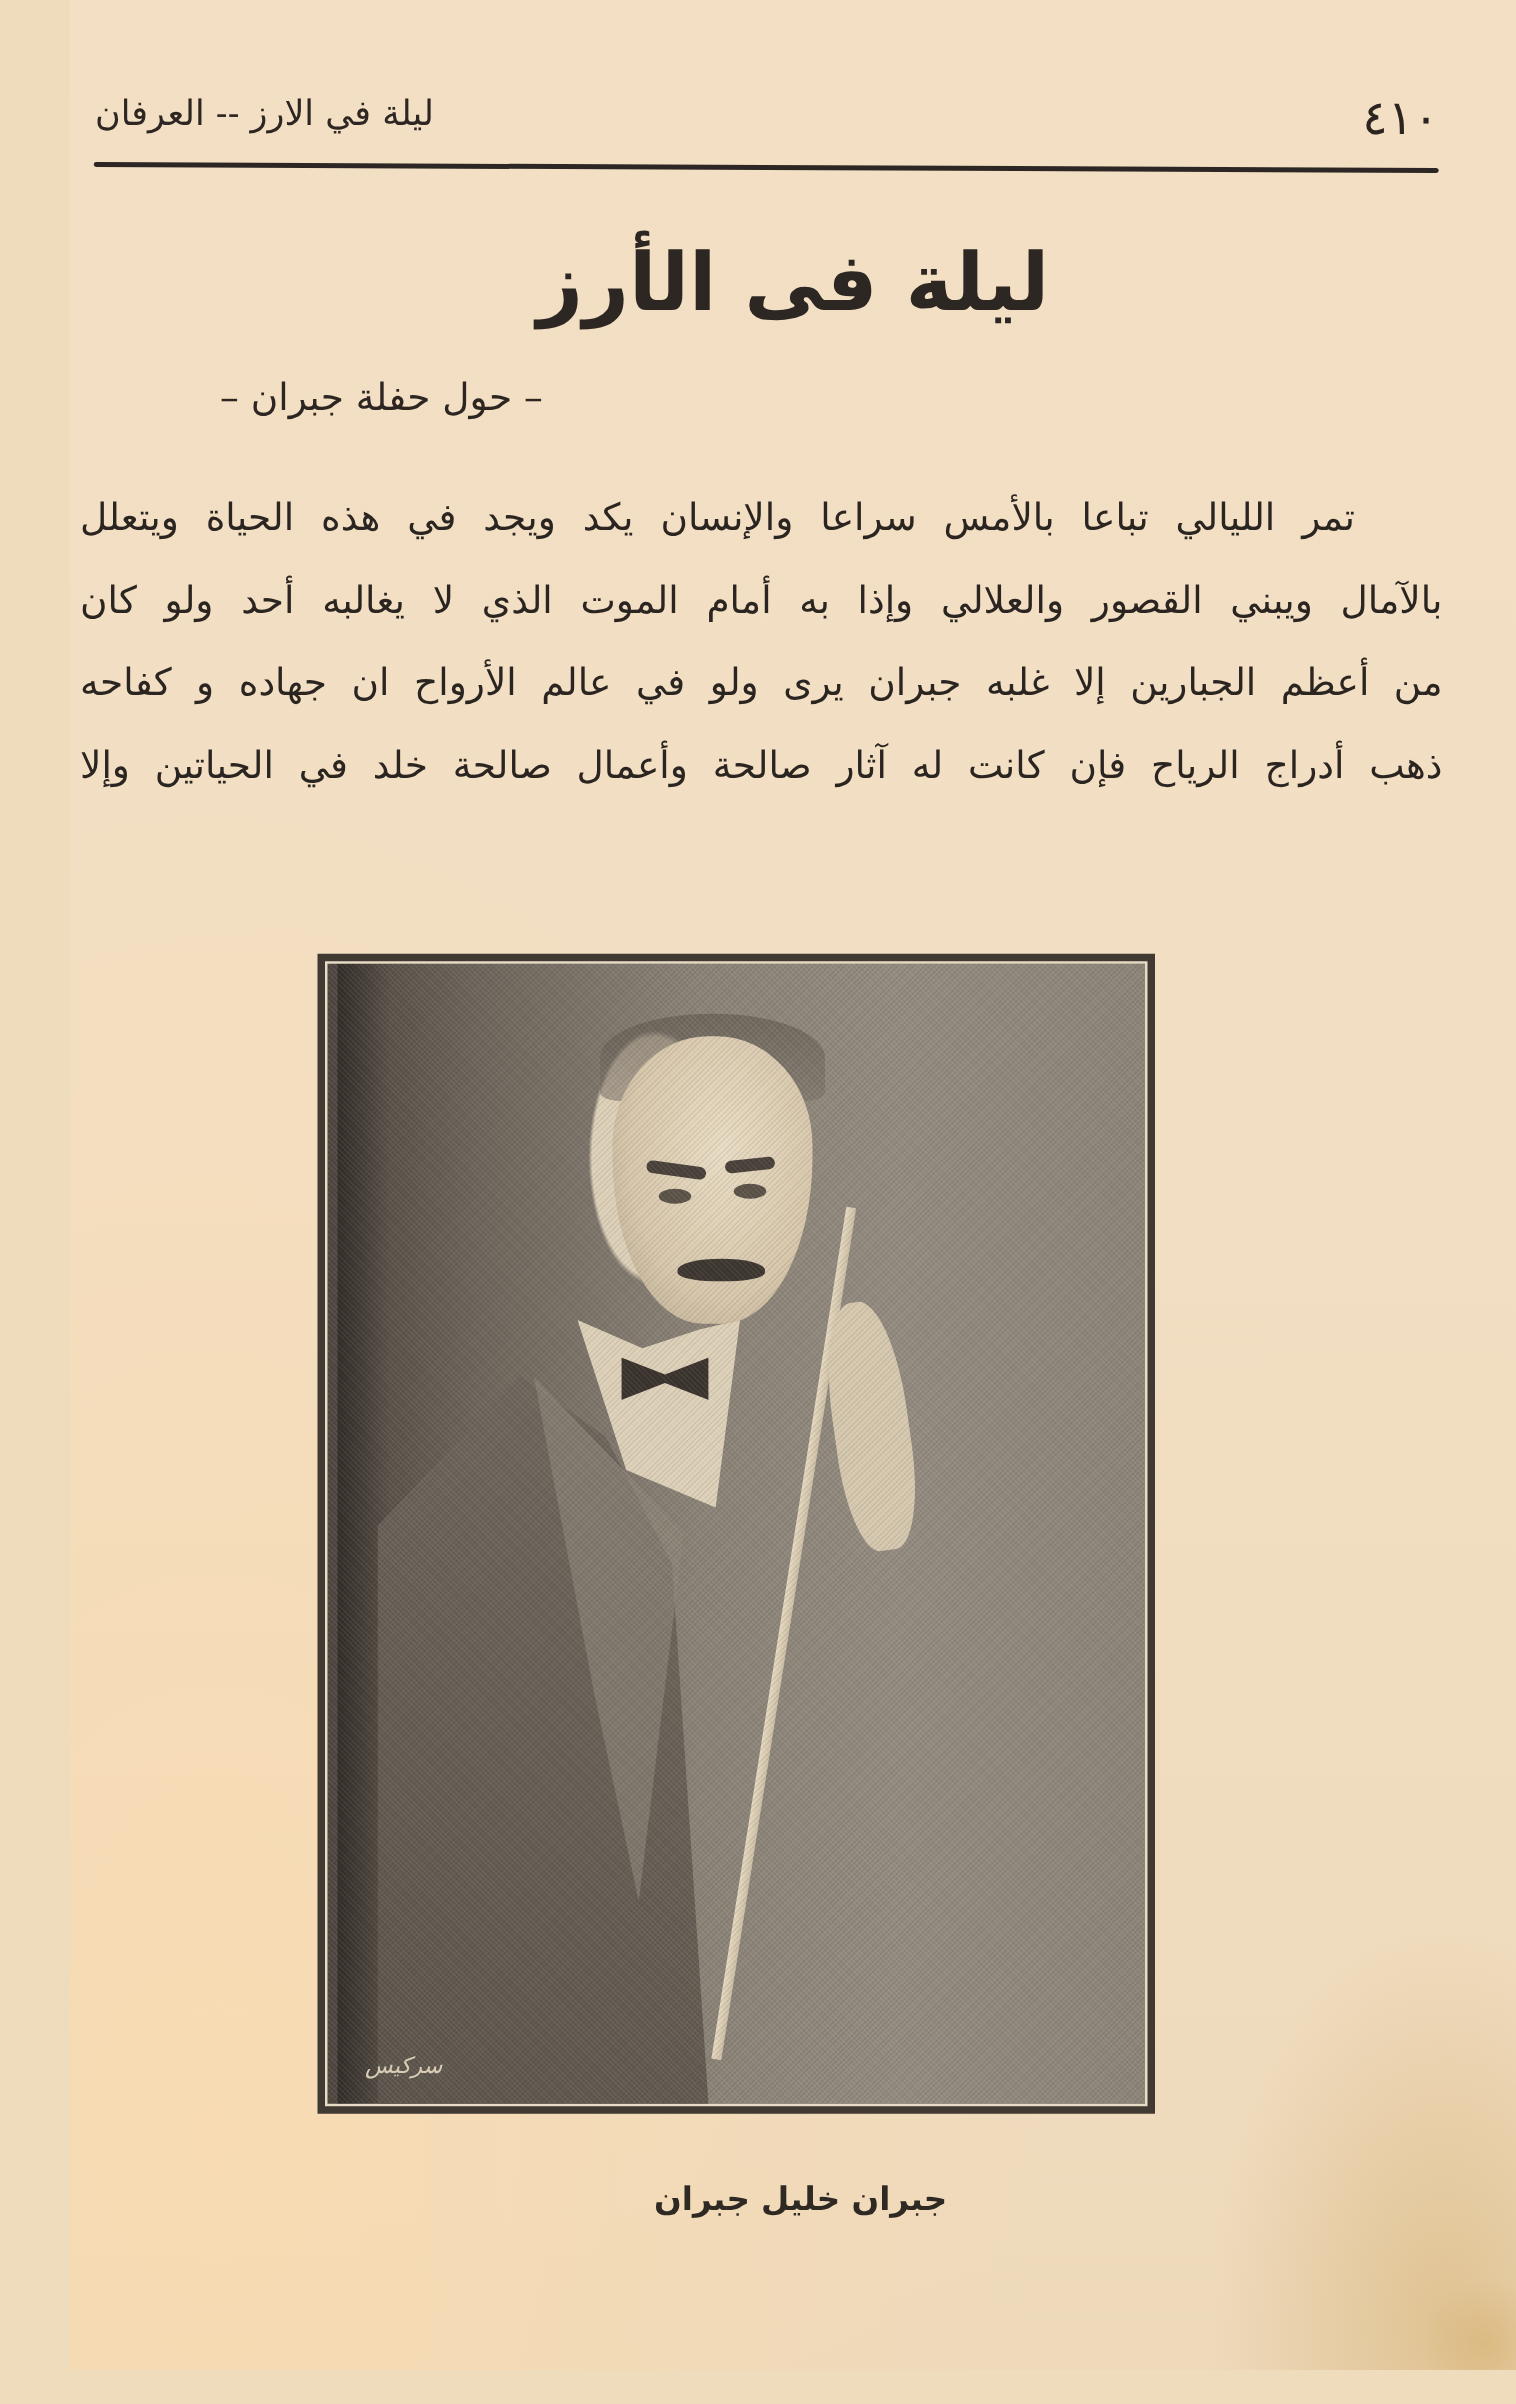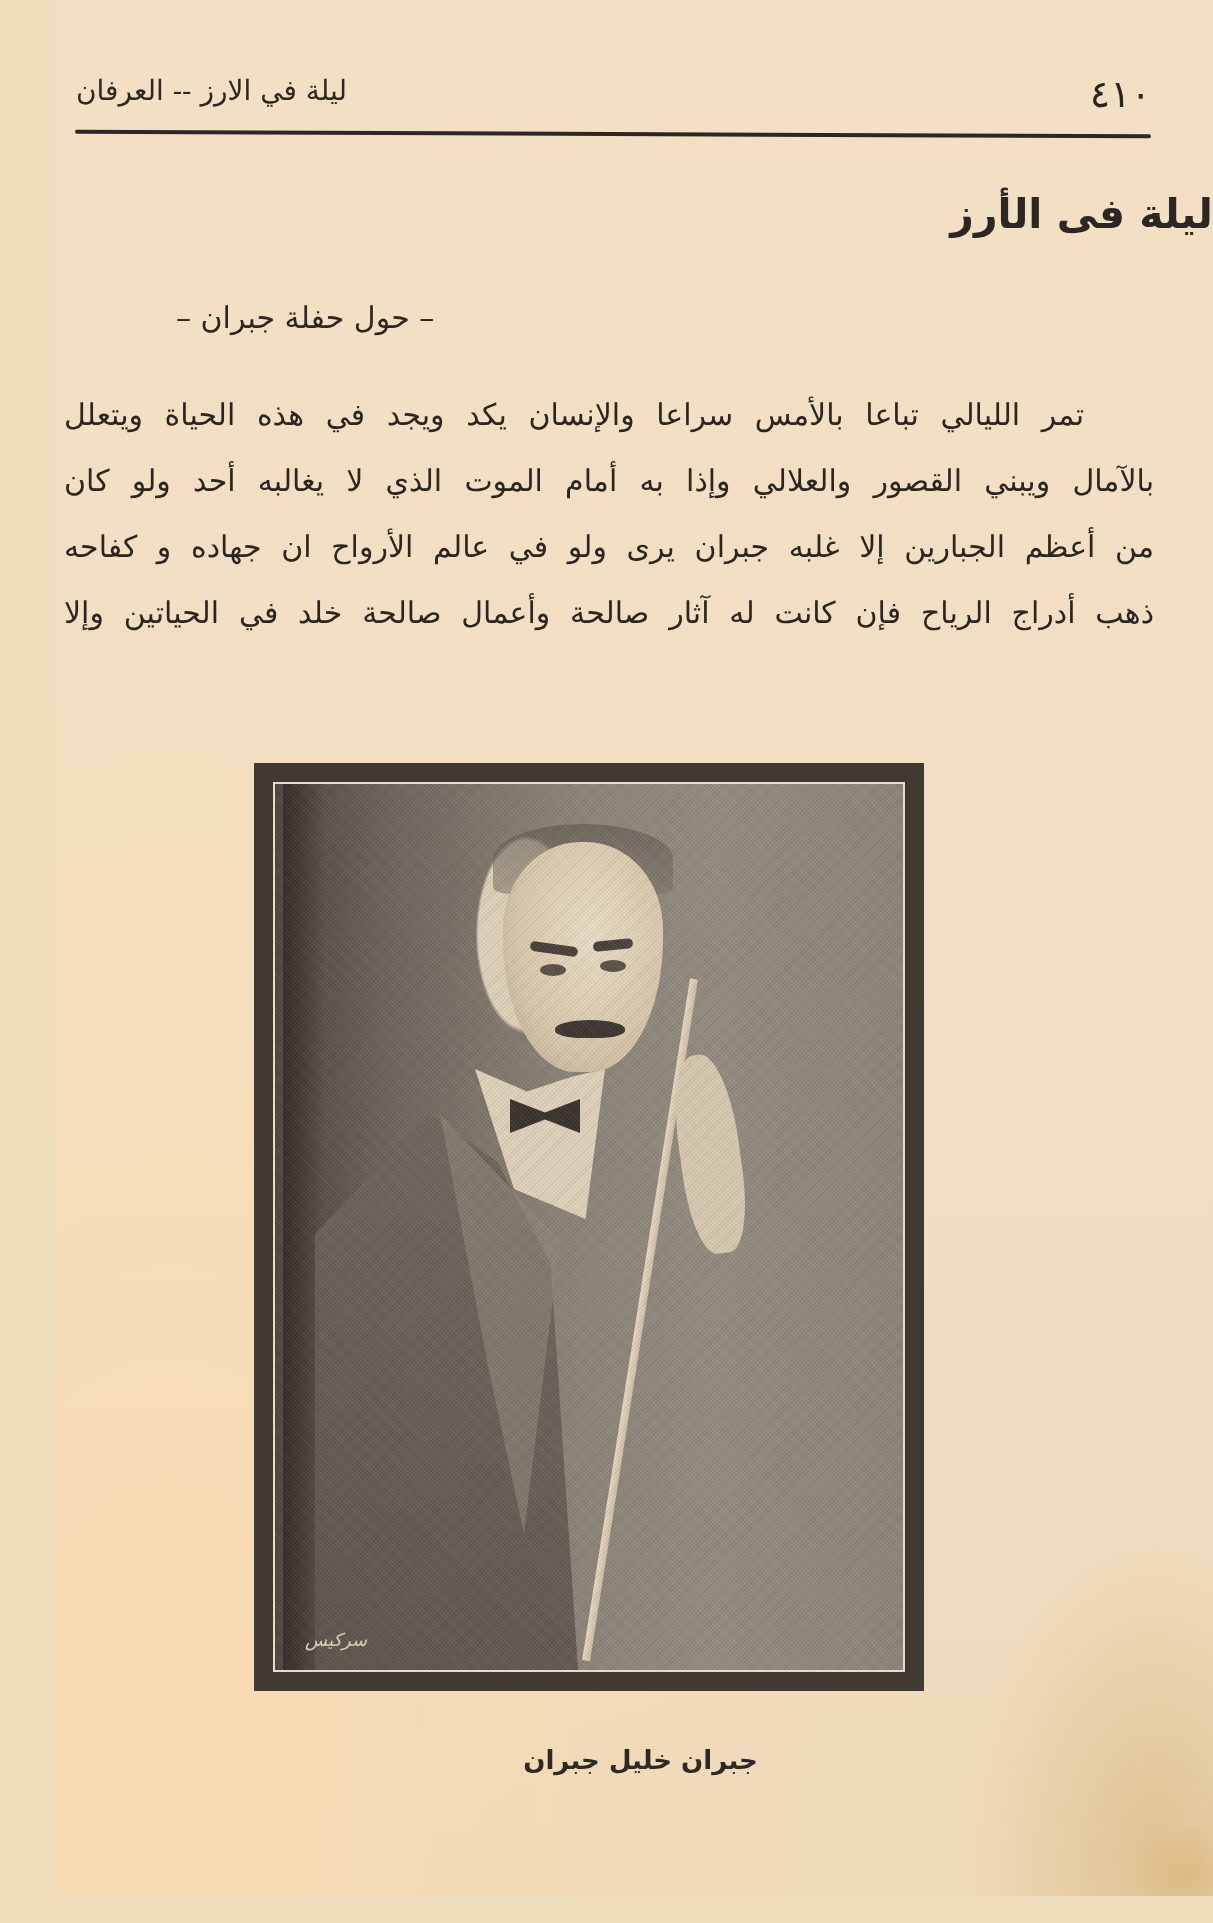--- a/index.html
+++ b/index.html
@@ -29,43 +29,43 @@
     position: absolute; left: 0; right: 0; top: 10px; text-align: left;
     font-family: "DejaVu Serif", serif; font-size: 28px; color: #2d2622;
     padding-left: 20px;
   }
   .header-rule {
     position: absolute; left: 19px; top: 132px; width: 1076px; height: 4px;
     background: #2c2724; border-radius: 2px;
     transform: rotate(0.25deg);
   }
   .article-title {
-    position: absolute; top: 190px; left: 0; width: 1157px; text-align: right;
+    position: absolute; top: 190px; left: 0; width: 1157px; text-align: center;
     direction: rtl;
     font-family: "DejaVu Sans", sans-serif; font-weight: bold;
-    font-size: 41px; color: #2d2723; letter-spacing: 8px;
+    font-size: 64px; color: #2d2723; letter-spacing: 8px;
   }
   .subtitle {
     position: absolute; top: 300px; left: 120px; width: 430px; text-align: left;
     direction: rtl;
     font-family: "DejaVu Serif", serif; font-size: 30px; color: #2c2521;
   }
   .body-text {
     position: absolute; top: 382px; left: 8px; width: 1090px;
     direction: rtl; text-align: justify; text-align-last: justify;
     font-family: "DejaVu Serif", serif; font-size: 30px; line-height: 66px;
     color: #2b2521;
   }
   .body-text .line { display: block; text-align: justify; text-align-last: justify; white-space: nowrap; }
   .body-text .line.first { padding-right: 70px; }
   .body-text .gap { display: inline-block; width: 60px; }
   .figure {
     position: absolute; left: 198px; top: 763px; width: 670px; height: 928px;
     background: #413a33;
-    padding: 19px;
+    padding: 6px;
     box-sizing: border-box;
   }
   .figure-inner {
     width: 100%; height: 100%; box-sizing: border-box;
     border: 2px solid #e8dcc6;
     position: relative; overflow: hidden;
     background:
       radial-gradient(ellipse at 40% 17%, #ddd0b8 0 9%, rgba(0,0,0,0) 9.5%),
       linear-gradient(90deg, #4e4740 0%, #6d655b 18%, #8a8276 45%, #938b7f 70%, #8c8478 100%);
   }

